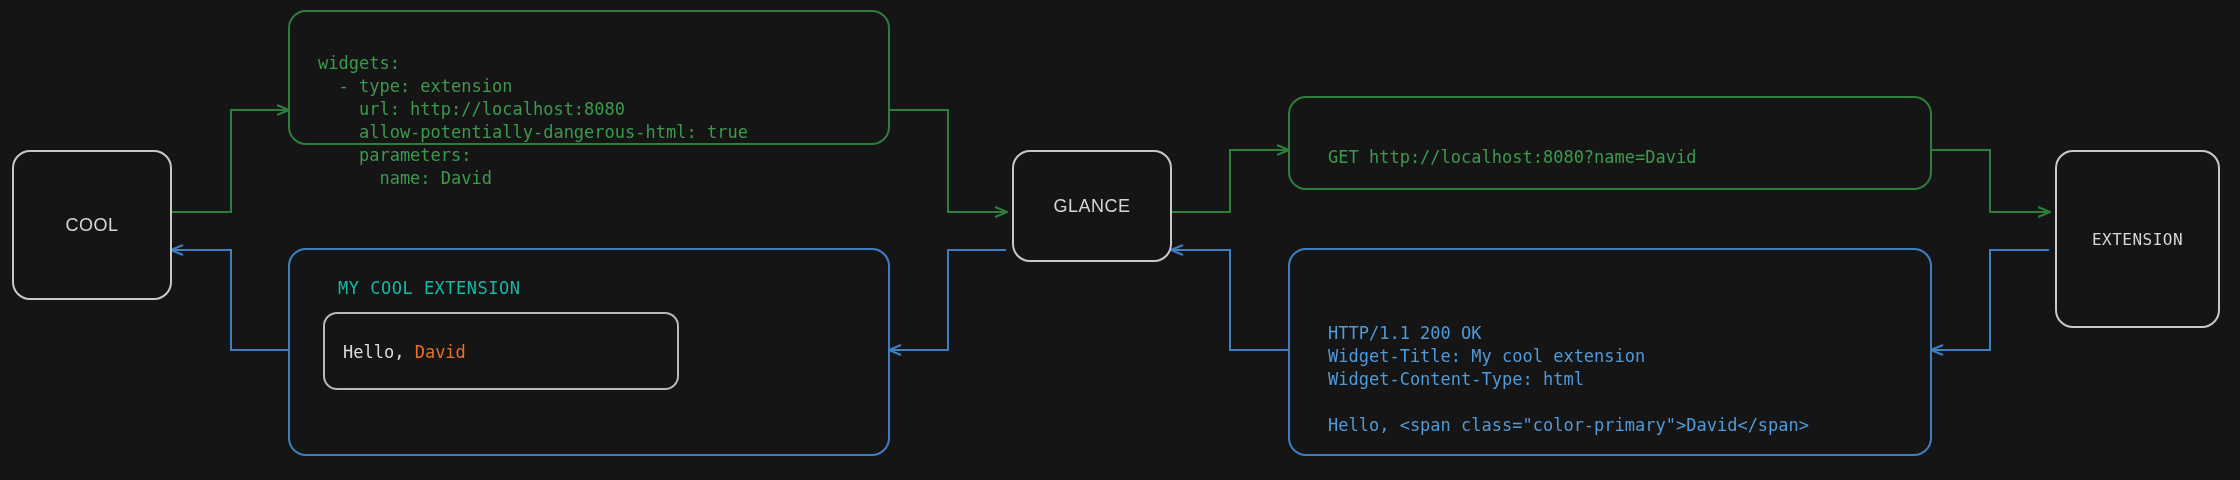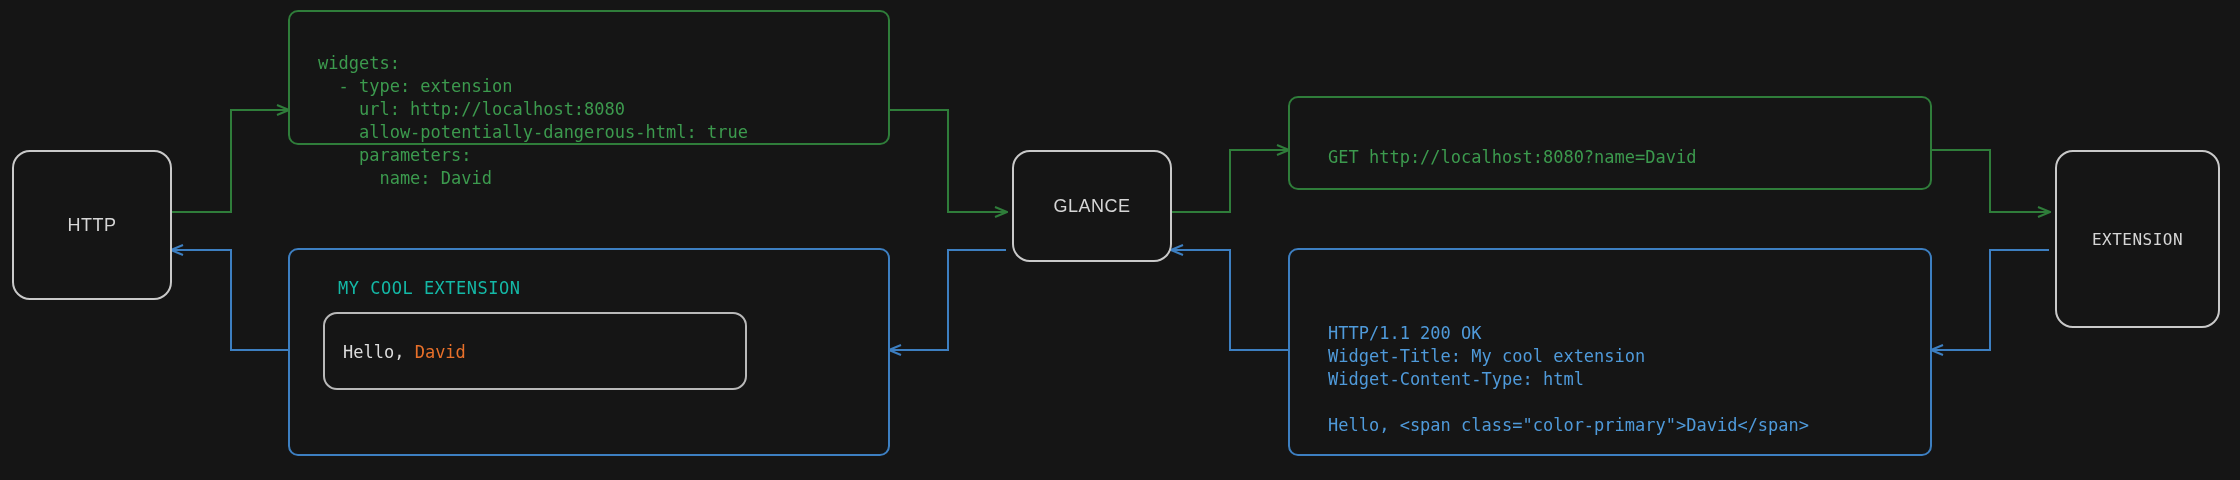--- a/index.html
+++ b/index.html
@@ -47,21 +47,21 @@
   }
   .node.mono .node-label {
     font-family: "DejaVu Sans Mono", monospace;
     font-size: 16px;
   }
 
   
   .panel {
     position: absolute;
     border: 2px solid #bef264;
-    border-radius: 10px;
+    border-radius: 18px;
     background: #151515;
     box-sizing: border-box;
     z-index: 2;
   }
   .panel.green { border-color: #2f7d3a; }
   .panel.blue  { border-color: #3d7fc1; }
 
   .code {
     font-family: "DejaVu Sans Mono", monospace;
     font-size: 17px;
@@ -95,21 +95,21 @@
     font-family: "DejaVu Sans Mono", monospace;
     font-size: 17px;
     letter-spacing: 0.5px;
     color: #14b8a6;
     white-space: pre;
   }
   #widget-card {
     position: absolute;
     left: 33px;
     top: 62px;
-    width: 424px;
+    width: 356px;
     height: 78px;
     border: 2px solid #b9b9b9;
     border-radius: 14px;
     box-sizing: border-box;
   }
   #widget-body {
     position: absolute;
     left: 18px;
     top: 28px;
     font-family: "DejaVu Sans Mono", monospace;
@@ -148,21 +148,21 @@
 
       <path d="M1288,350 L1230,350 L1230,250 L1172,250" stroke="#3d7fc1" marker-end="url(#arrow-blue)"></path>
 
       <path d="M1006,250 L948,250 L948,350 L890,350" stroke="#3d7fc1" marker-end="url(#arrow-blue)"></path>
 
       <path d="M288,350 L231,350 L231,250 L172,250" stroke="#3d7fc1" marker-end="url(#arrow-blue)"></path>
     </g>
   </svg>
 
   <div class="node sans" style="left:12px; top:150px; width:160px; height:150px;">
-    <span class="node-label">HTTP</span>
+    <span class="node-label">COOL</span>
   </div>
 
   <div class="node sans" style="left:1012px; top:150px; width:160px; height:112px;">
     <span class="node-label">GLANCE</span>
   </div>
 
   <div class="node mono" style="left:2055px; top:150px; width:165px; height:178px;">
     <span class="node-label">EXTENSION</span>
   </div>
 

